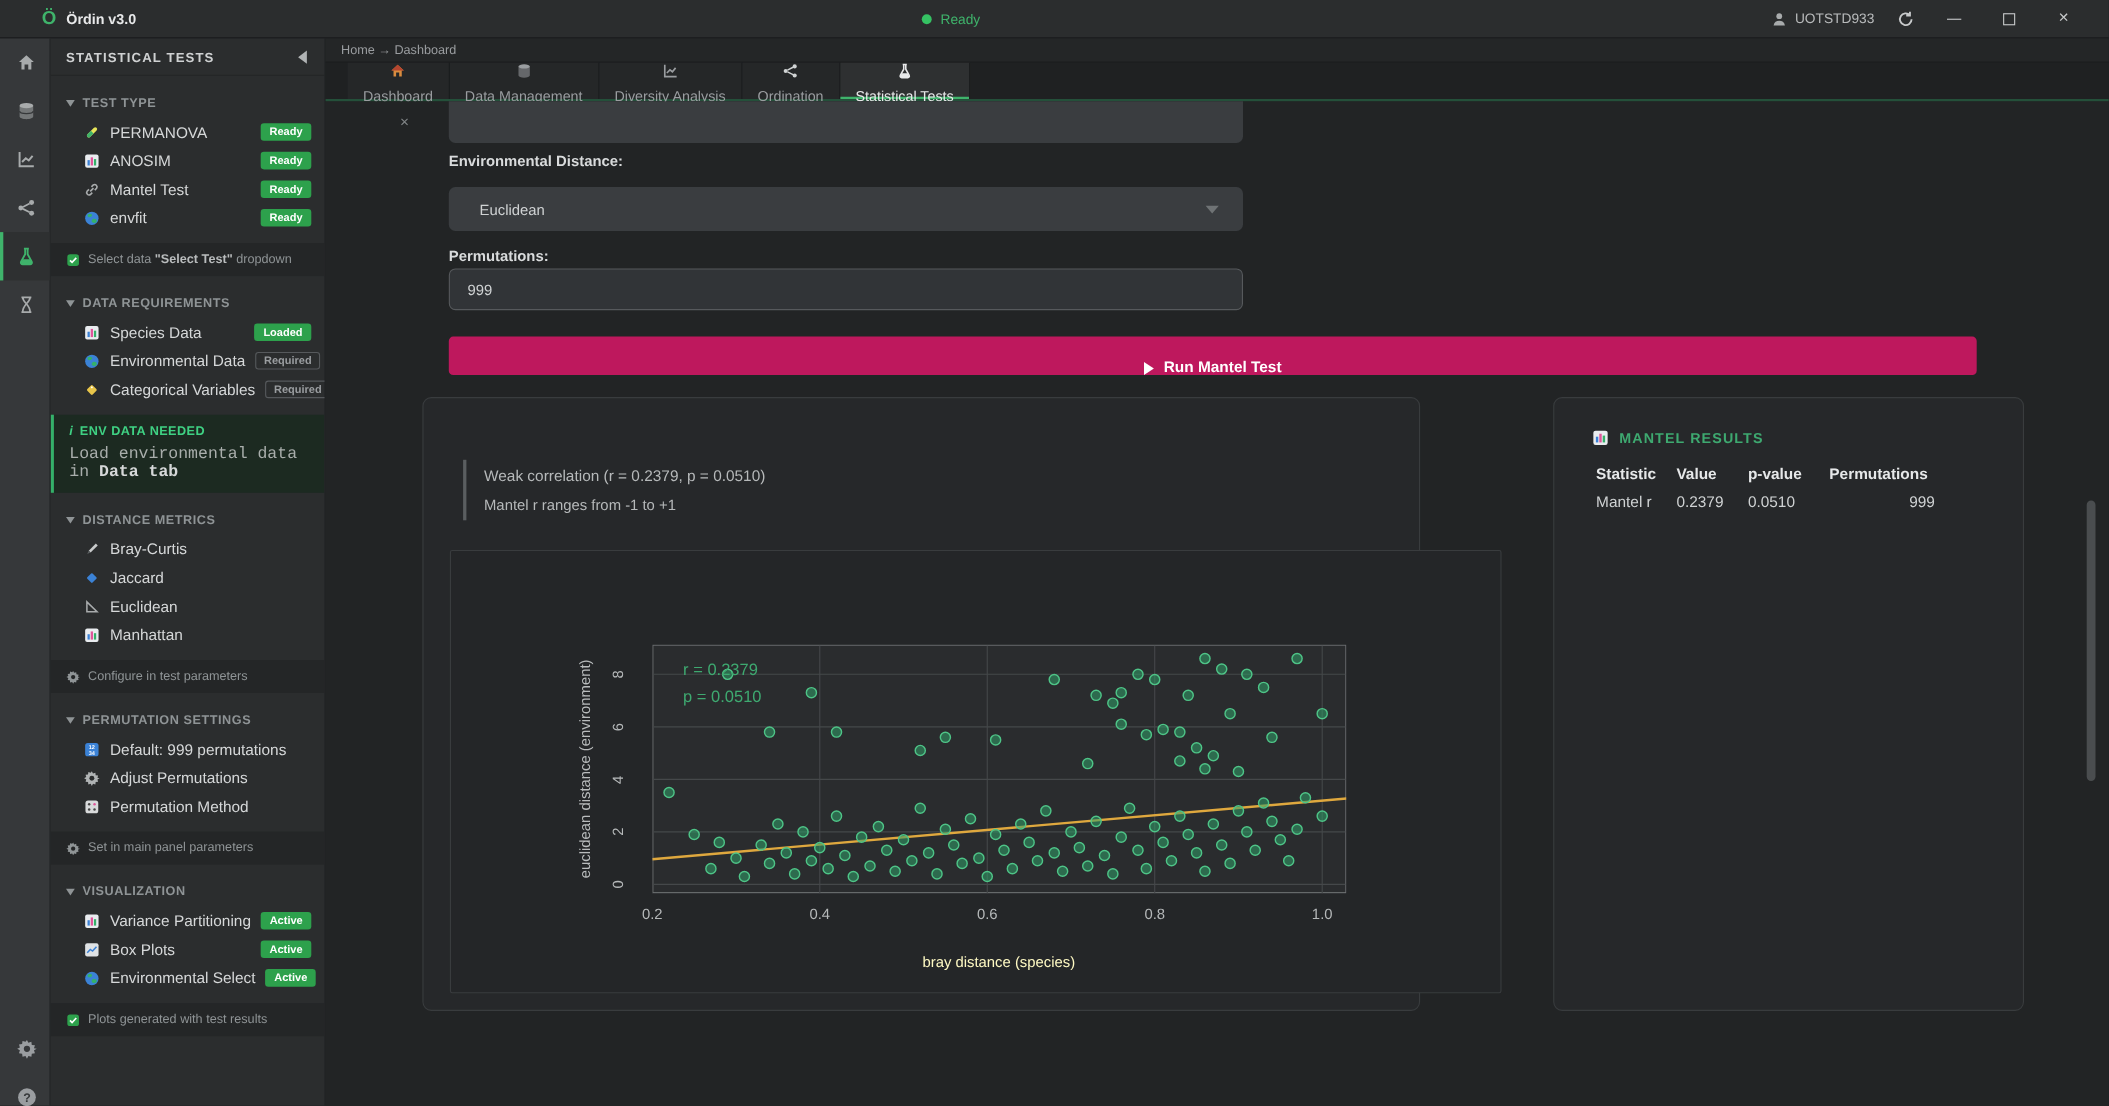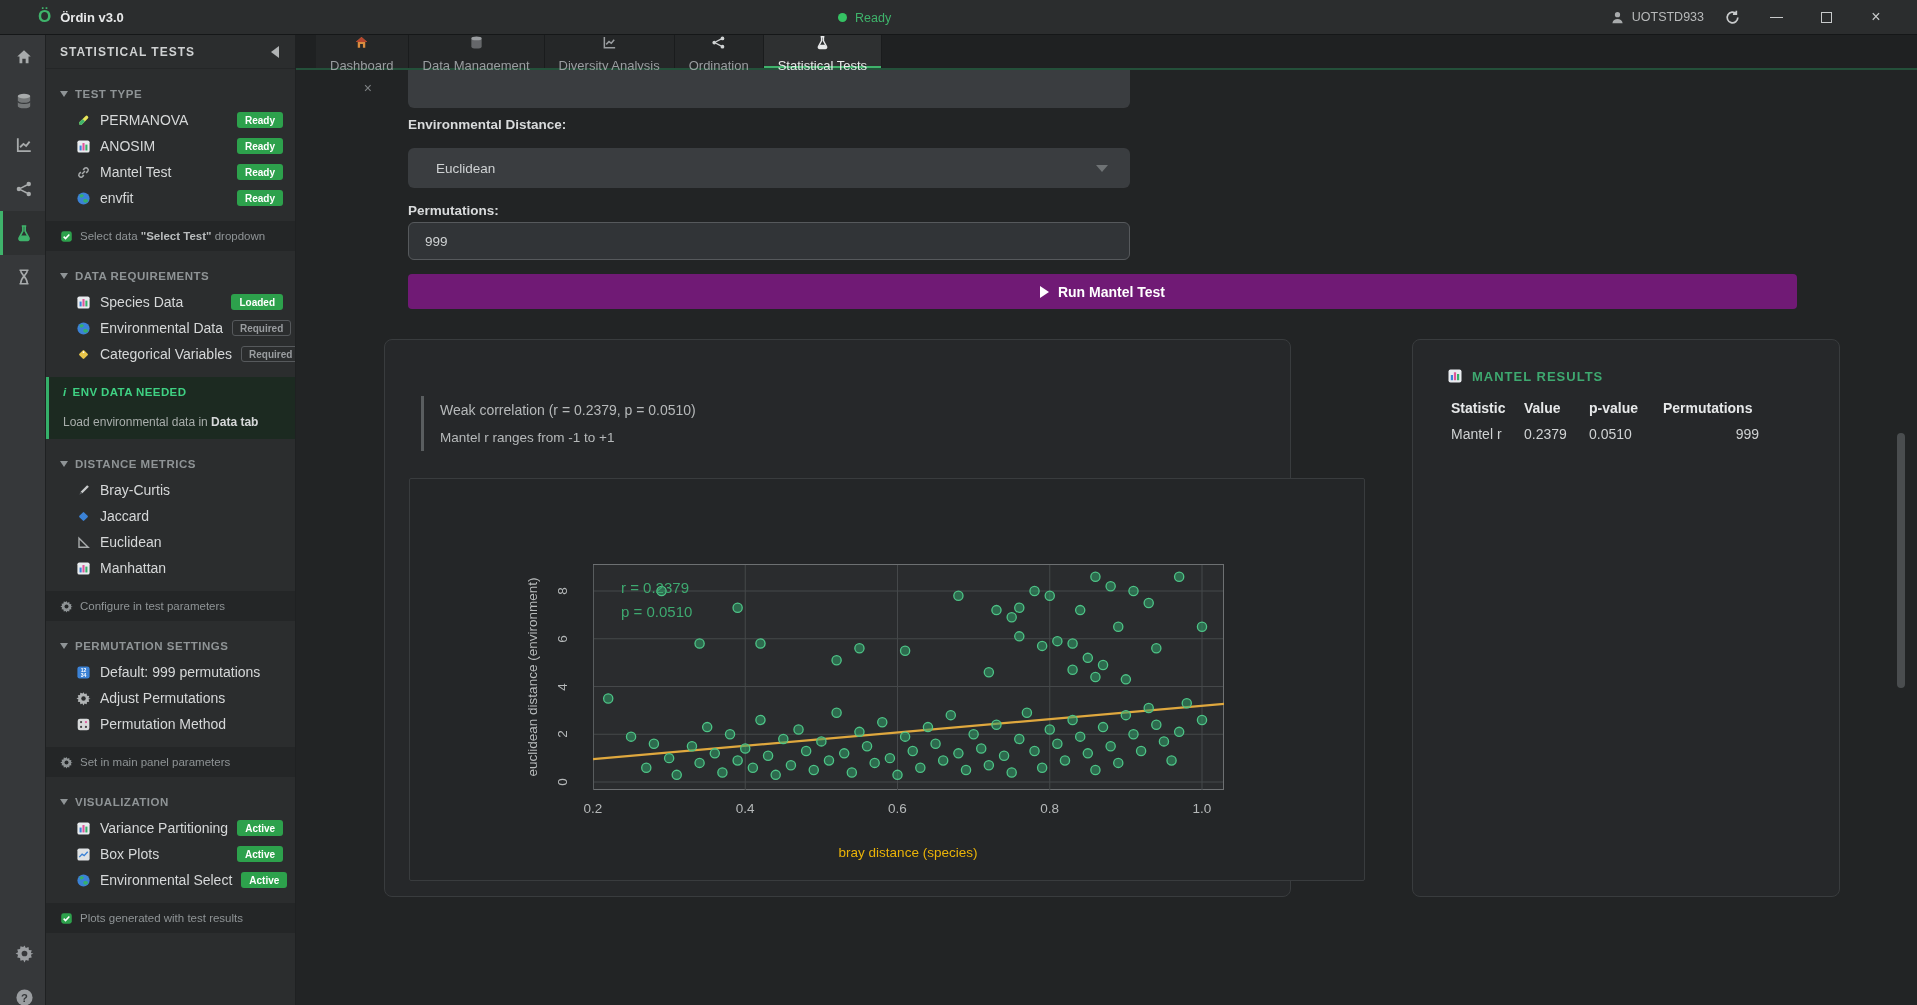--- a/index.html
+++ b/index.html
@@ -48,21 +48,21 @@
   .badge { margin-left:auto; font-size:10px; font-weight:bold; padding:2.5px 8px; border-radius:3px; }
   .badge.green { background:#2da14c; color:#ffffff; }
   .badge.outline { background:transparent; border:1px solid #56595c; color:#9a9da0; padding:1.5px 7px; }
   .sb-note { height:30px; margin-top:10px; background:#242627; display:flex; align-items:center; gap:7px;
     padding-left:14px; font-size:11.5px; color:#8f9496; }
   .sb-note b { color:#b9bcbd; }
   .env-banner { margin-top:10px; background:#1c2a21; border-left:3px solid #35b06a; padding:9px 14px 10px; }
   .env-banner .bt { display:flex; gap:6px; align-items:center; font-size:11.5px; font-weight:bold;
     letter-spacing:.4px; color:#3fd183; }
   .env-banner .info-i { font-style:italic; font-weight:bold; }
-  .env-banner .bx { margin-top:17px; font-size:12px; color:#a9aeac; }
+  .env-banner .bx { margin-top:6px; font-size:15px; color:#a9aeac;font-family:Liberation Mono, monospace; }
   .env-banner .bx b { color:#d6d8d9; }
 
   
   .main { position:absolute; left:296px; top:35px; width:1621px; height:970px; }
   .breadcrumb { height:22px; background:#242627; border-bottom:1px solid #1a1c1d;
     display:flex; align-items:center; padding-left:14px; font-size:11.5px; color:#9a9da0; }
   .tabbar { height:35px; background:#1f2122; display:flex; align-items:stretch; padding-left:20px;
     border-bottom:2px solid #24503a; }
   .tab { display:flex; align-items:center; gap:8px; padding:0 14px; font-size:13px; color:#9a9da0;
     background:#252728; border-right:1px solid #1a1c1d;flex-direction:column; }
@@ -72,22 +72,22 @@
   .content { position:relative; width:1621px; height:911px; overflow:hidden; }
   .cutoff-box { position:absolute; left:112px; top:-26px; width:722px; height:64px; background:#3a3d40; border-radius:6px; }
   .form-label { position:absolute; left:112px; font-size:13.5px; font-weight:bold; color:#d9dbdc; }
   .select { position:absolute; left:112px; top:78px; width:722px; height:40px; background:#3a3d40;
     border-radius:6px; display:flex; align-items:center; padding-left:28px; font-size:13.5px; color:#cfd2d3; }
   .select .caret { position:absolute; right:22px; width:0; height:0; border-left:6px solid transparent;
     border-right:6px solid transparent; border-top:7px solid #6f7375; }
   .text-input { position:absolute; left:112px; top:152px; width:722px; height:38px; background:#313437;
     border:1px solid #56595c; border-radius:6px; color:#cfd2d3; font-size:13.5px; padding-left:16px;
     font-family:"Liberation Sans", sans-serif; }
-  .run-btn { position:absolute; left:112px; top:204px; width:1389px; height:35px; background:#701a75;
-    border:none; border-radius:4px; display:flex; align-items:center; justify-content:center; gap:9px;
+  .run-btn { position:absolute; left:112px; top:214px; width:1389px; height:35px; background:#be185d;
+    border:none; border-radius:4px; display:flex; align-items:flex-end; justify-content:center; gap:9px;
     color:#ffffff; font-weight:bold; font-size:14px; font-family:"Liberation Sans", sans-serif; }
   .play-tri { width:0; height:0; border-top:6px solid transparent; border-bottom:6px solid transparent;
     border-left:9px solid #ffffff; }
 
   .card { position:absolute; background:#26282a; border:1px solid #393c3e; border-radius:8px; }
   .card-left { left:88px; top:269px; width:907px; height:558px; }
   .card-right { left:1116px; top:269px; width:428px; height:558px; }
 
   .quote { position:absolute; left:36px; top:56px; border-left:3px solid #5a5e60; padding:6px 0 6px 16px; }
   .quote .q1 { font-size:14px; color:#b6b9ba; }
@@ -96,21 +96,21 @@
   .chart { position:absolute; left:24px; top:138px; width:956px; height:403px; background:#242628;
     border:1px solid #393c3e; border-radius:2px; }
   .chart-title { position:absolute; left:0; top:32px; width:100%; text-align:center;
     color:#3ea970; font-weight:bold; font-size:17px; }
   #plot-area { position:absolute; left:183px; top:85px; }
   .annot { position:absolute; left:211px; color:#3ea970; font-size:15px; }
   .xtick { position:absolute; top:322px; transform:translateX(-50%); color:#b5b8b9; font-size:13.5px; }
   .ytick { position:absolute; left:152px; transform:translate(-50%,-50%) rotate(-90deg);
     color:#b5b8b9; font-size:13.5px; }
   .xlabel { position:absolute; left:498px; top:366px; transform:translateX(-50%);
-    color:#eab308; font-size:13.5px; white-space:nowrap; }
+    color:#fef9c3; font-size:13.5px; white-space:nowrap; }
   .ylabel { position:absolute; left:122px; top:198px; transform:translate(-50%,-50%) rotate(-90deg);
     color:#b9bcbd; font-size:13.5px; white-space:nowrap; }
 
   .results-header { position:absolute; left:34px; top:28px; display:flex; align-items:center; gap:9px;
     color:#3ea970; font-weight:bold; font-size:13px; letter-spacing:1px; }
   .results-table { position:absolute; left:38px; top:60px; display:grid;
     grid-template-columns:73px 65px 74px 96px; row-gap:10px; }
   .results-table .th { font-size:14px; font-weight:bold; color:#e6e8e9; }
   .results-table .td { font-size:14px; color:#cfd2d3; }
   .results-table .num-right { text-align:right; }
@@ -476,20 +476,21 @@
         <svg width="13" height="13" viewBox="0 0 16 16">
           <rect x="1.5" y="1.5" width="13" height="13" rx="3" fill="#2da14c"></rect>
           <path d="M4.5 8.2l2.3 2.3 4.7-5" stroke="#fff" stroke-width="1.9" fill="none"></path>
         </svg>
       </span>
     <span>Plots generated with test results</span>
   </div>
 </div>
 
 <div class="main">
+  <div class="breadcrumb">Home → Dashboard</div>
 
   <div class="tabbar">
     <div class="tab">
       <span class="icon">
           <svg width="15" height="15" viewBox="0 0 16 16">
             <path d="M8 2L14 7.5H12V13.5H9.5V9.5H6.5V13.5H4V7.5H2Z" fill="#d98c3f"></path>
             <path d="M8 2L14 7.5H2z" fill="#b5452f"></path>
           </svg>
         </span>
       <span>Dashboard</span>

